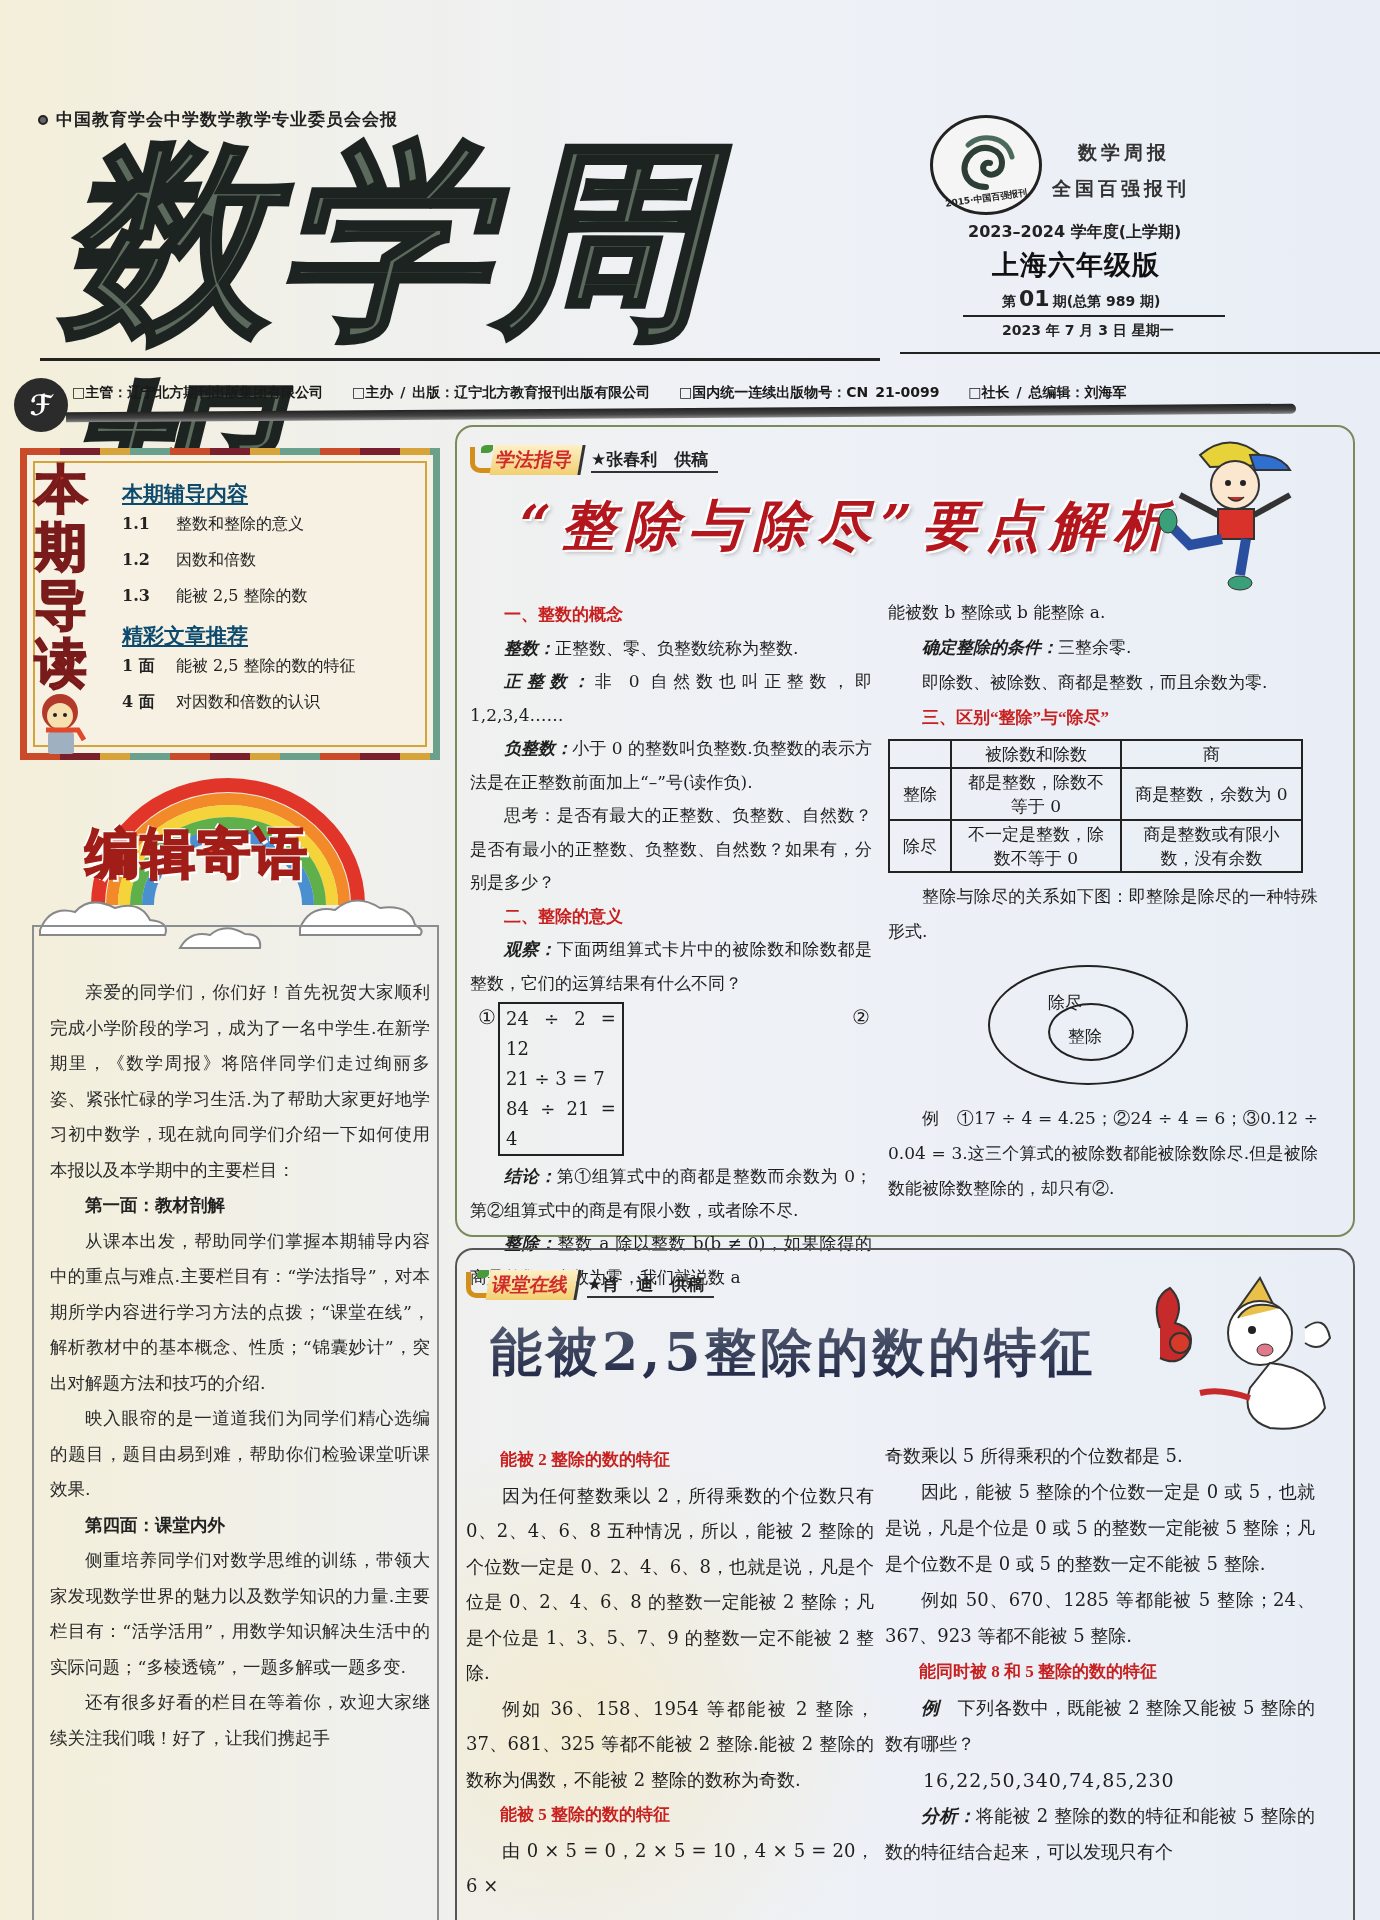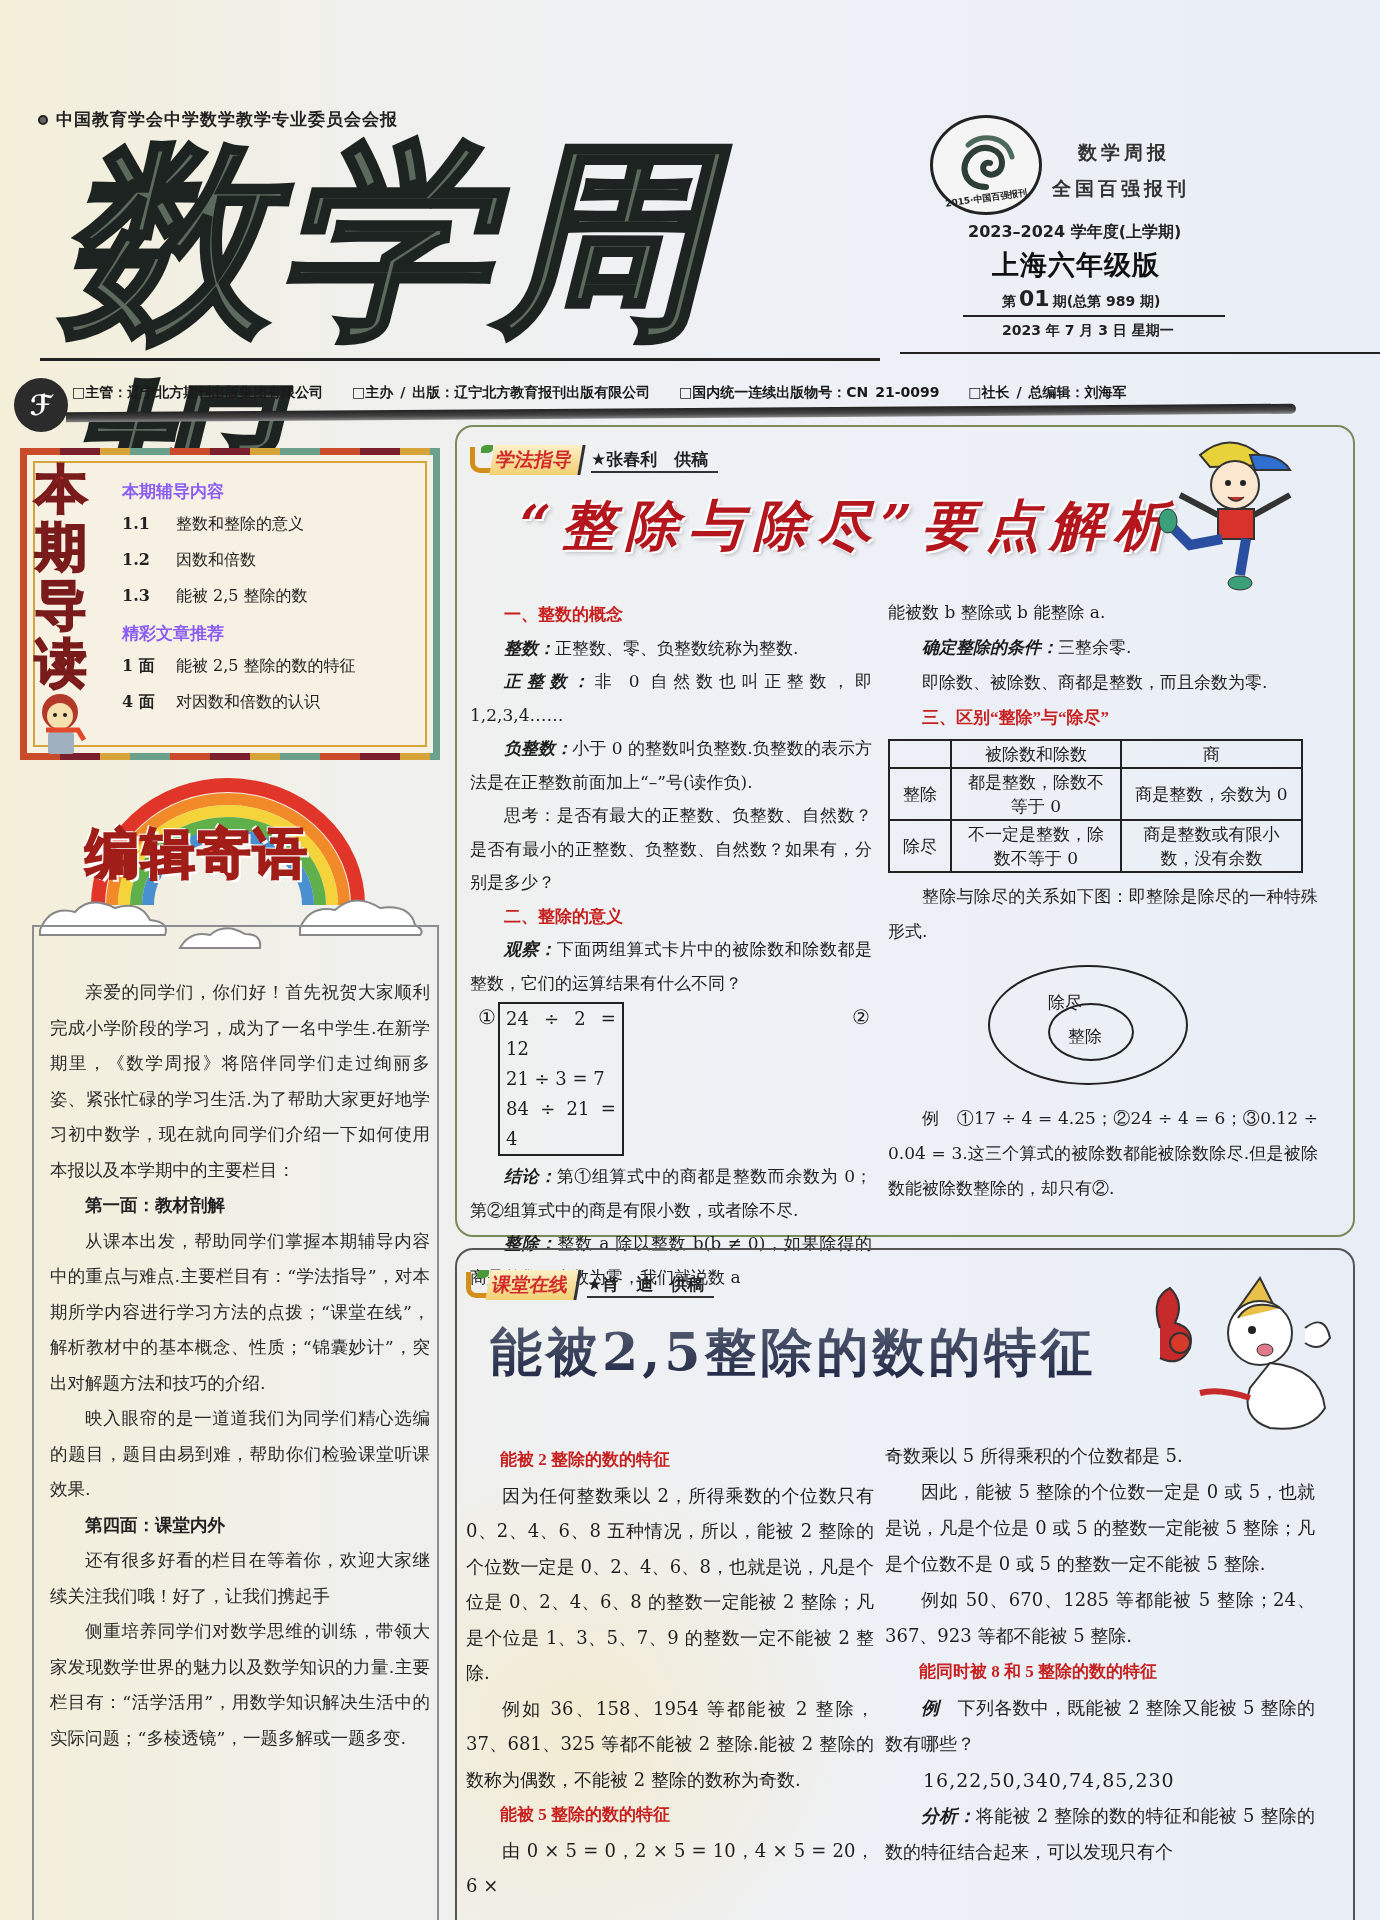--- a/index.html
+++ b/index.html
@@ -48,21 +48,21 @@
 
   
   .guide-box { left: 20px; top: 448px; width: 420px; height: 312px;
     border: 7px solid #b13a2b;
     border-image: repeating-linear-gradient(90deg, #c94b2a 0 40px, #7a1f2c 40px 80px, #d6a43a 80px 110px, #6aa08c 110px 150px) 7;
     background: #f7f1e3; }
   .guide-inner { position: absolute; inset: 6px; border: 2px solid #d4a43c; }
   .guide-vertical { left: 30px; top: 460px; width: 62px; font-size: 52px; line-height: 58px; font-weight: bold; color: #c0302a; -webkit-text-stroke: 2px #7a1b1b; text-align: center; }
   .guide-kid { left: 28px; top: 690px; width: 70px; height: 70px; }
   .guide-list { left: 122px; top: 480px; width: 310px; font-family: "DejaVu Serif", "Liberation Serif", serif; }
-  .guide-list .h { font-family: "DejaVu Sans", sans-serif; font-size: 17px; font-weight: bold; color: #8b5cf6; height: 34px; }
+  .guide-list .h { font-family: "DejaVu Sans", sans-serif; font-size: 21px; font-weight: bold; color: #0c4a6e; height: 34px; text-decoration: underline; }
   .guide-list .row { font-size: 16px; color: #222; height: 36px; display: flex; }
   .guide-list .row .num { width: 54px; font-weight: bold; }
 
   .rainbow { left: 78px; top: 775px; width: 300px; height: 130px; }
   .editor-title { left: 85px; top: 818px; font-size: 54px; font-weight: bold; color: #e0352a; -webkit-text-stroke: 2px #a01d18; letter-spacing: 2px; text-shadow: 3px 3px 0 #fff, -2px -2px 0 #fff; }
   .clouds { left: 30px; top: 890px; width: 400px; height: 60px; }
   .editor-box { left: 32px; top: 925px; width: 407px; height: 1000px; border-left: 2px solid #8a8e90; border-right: 2px solid #8a8e90; border-top: 2px solid #8a8e90; }
   .editor-text { left: 50px; top: 975px; width: 380px; font-family: "DejaVu Serif", "Liberation Serif", serif; font-size: 17.5px; line-height: 35.5px; color: #2a2a2a; text-align: justify; }
   .editor-text p { text-indent: 2em; }
   .editor-text .sub { font-family: "DejaVu Sans", sans-serif; font-weight: bold; text-indent: 2em; color: #222; }
@@ -201,22 +201,22 @@
   <path d="M270 38 Q280 15 305 20 Q325 2 350 18 Q380 14 385 35 Q395 40 390 45 L270 45 Z" fill="#fff" stroke="#888" stroke-width="2"></path>
   <path d="M150 58 Q160 40 180 45 Q195 32 215 44 Q232 44 230 58 Z" fill="#fff" stroke="#888" stroke-width="2"></path>
 </svg>
 <div class="abs editor-box"></div>
 <div class="abs editor-text">
   <p>亲爱的同学们，你们好！首先祝贺大家顺利完成小学阶段的学习，成为了一名中学生.在新学期里，《数学周报》将陪伴同学们走过绚丽多姿、紧张忙碌的学习生活.为了帮助大家更好地学习初中数学，现在就向同学们介绍一下如何使用本报以及本学期中的主要栏目：</p>
   <div class="sub">第一面：教材剖解</div>
   <p>从课本出发，帮助同学们掌握本期辅导内容中的重点与难点.主要栏目有：“学法指导”，对本期所学内容进行学习方法的点拨；“课堂在线”，解析教材中的基本概念、性质；“锦囊妙计”，突出对解题方法和技巧的介绍.</p>
   <p>映入眼帘的是一道道我们为同学们精心选编的题目，题目由易到难，帮助你们检验课堂听课效果.</p>
   <div class="sub">第四面：课堂内外</div>
+  <p>侧重培养同学们对数学思维的训练，带领大家发现数学世界的魅力以及数学知识的力量.主要栏目有：“活学活用”，用数学知识解决生活中的实际问题；“多棱透镜”，一题多解或一题多变.</p>
   <p>还有很多好看的栏目在等着你，欢迎大家继续关注我们哦！好了，让我们携起手</p>
-  <p>侧重培养同学们对数学思维的训练，带领大家发现数学世界的魅力以及数学知识的力量.主要栏目有：“活学活用”，用数学知识解决生活中的实际问题；“多棱透镜”，一题多解或一题多变.</p>
 </div>
 
 <div class="abs art1-box"></div>
 <div class="abs art1-tag col-tag">
   <span class="leaf"></span>
   <span class="label">学法指导</span>
   <span class="byline">★张春利　供稿</span>
 </div>
 <div class="abs art1-title">“整除与除尽”要点解析</div>
 <svg class="abs boy" viewBox="0 0 150 170">

